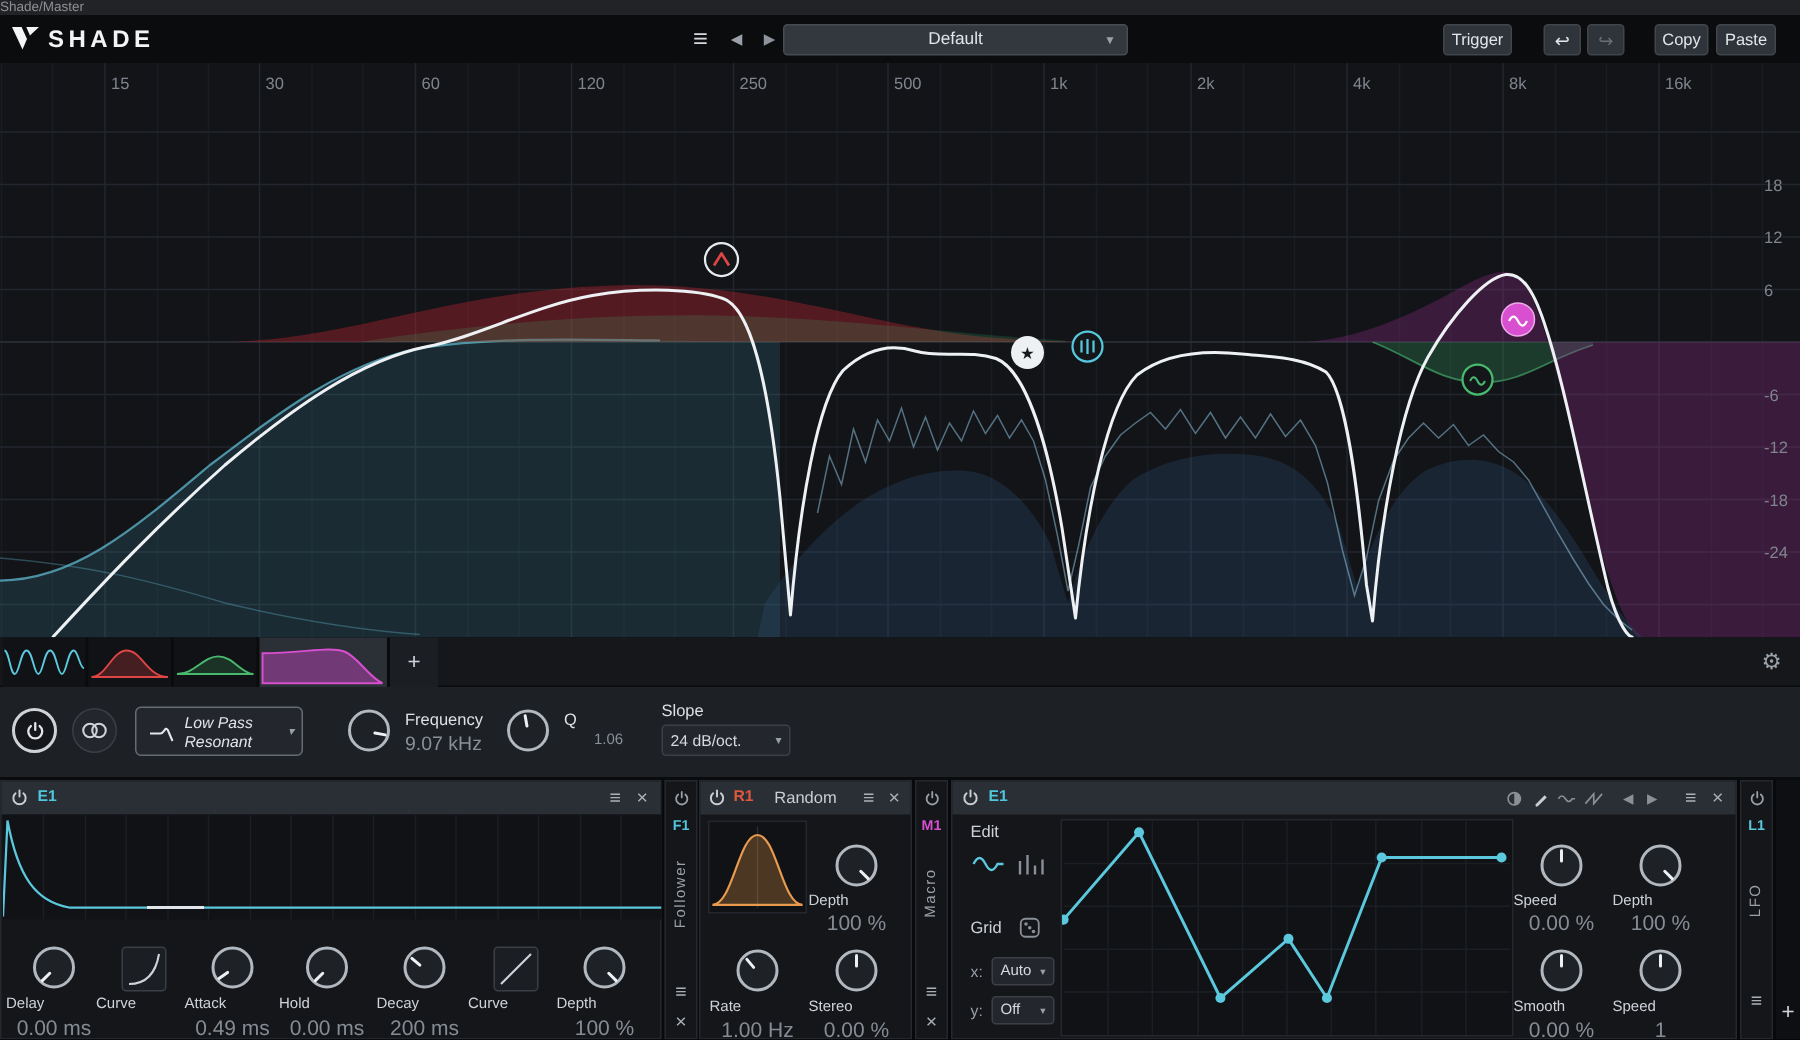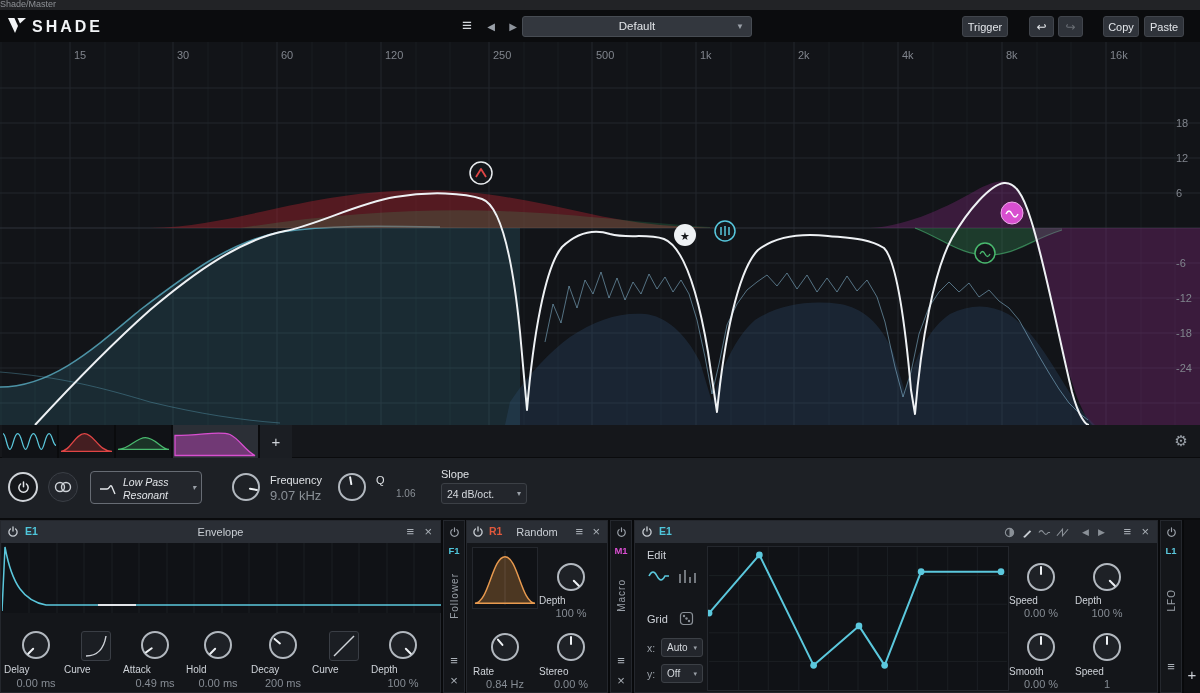--- a/index.html
+++ b/index.html
@@ -6,21 +6,21 @@
   #app{position:relative;width:1200px;height:693px;background:#0e0f12;overflow:hidden;
        font-family:"Liberation Sans",sans-serif;color:#c6cad0;-webkit-font-smoothing:antialiased;}
   .abs{position:absolute;}
   .btn{position:absolute;background:#2f333a;border:1px solid #41454c;border-radius:3px;color:#e2e5e9;
        font-size:11px;display:flex;align-items:center;justify-content:center;box-sizing:border-box;}
   .ico{color:#aab0b7;display:flex;align-items:center;justify-content:center;}
   .knob{position:absolute;width:28px;height:28px;border-radius:50%;background:#1e2126;border:2px solid #b2b8bf;box-sizing:border-box;}
   .knob .ptr{position:absolute;left:50%;top:1px;width:2px;height:9px;margin-left:-1px;background:#eef1f4;
        transform-origin:50% 12px;transform:rotate(var(--a,0deg));border-radius:1px;}
   .klabel{position:absolute;width:64px;text-align:left;font-size:10px;color:#cfd3d9;}
-  .kvalue{position:absolute;width:64px;text-align:center;font-size:11px;color:#868c94;}
+  .kvalue{position:absolute;width:64px;text-align:center;font-size:14px;color:#868c94;}
   .mod-panel{position:absolute;top:520px;height:173px;background:#14161a;border:1px solid #24272d;box-sizing:border-box;}
   .mod-header{position:absolute;left:0;right:0;top:0;height:22px;background:#2a2e35;display:flex;align-items:center;}
   .mod-title{position:absolute;left:0;right:0;text-align:center;font-size:11px;color:#c9ced4;pointer-events:none;}
   .mod-id{font-size:10.5px;font-weight:bold;}
   .vstrip{position:absolute;top:520px;width:22px;height:173px;background:#14161a;border:1px solid #24272d;box-sizing:border-box;}
   .vlabel{position:absolute;left:50%;transform:translateX(-50%) rotate(180deg);writing-mode:vertical-rl;
        font-size:10px;color:#9aa0a8;letter-spacing:1px;}
   .seln{background:#23262c;border:1px solid #3c4046;border-radius:3px;color:#d5d9de;font-size:10px;
        display:flex;align-items:center;justify-content:space-between;padding:0 5px;box-sizing:border-box;position:absolute;}
   .hdr-glyph{font-size:13px;color:#aab0b7;}
@@ -203,21 +203,20 @@
 
   <div class="abs" style="left:0;top:520px;width:1200px;height:173px;background:#08090b;"></div>
 
   <div class="mod-panel" style="left:0;width:441px;">
     <div class="mod-header">
       <svg class="abs" style="left:6px;top:5px;" width="12" height="12" viewBox="0 0 12 12">
         <path d="M6 1v4" stroke="#c9ced4" stroke-width="1.3" fill="none" stroke-linecap="round"></path>
         <path d="M3.4 2.9A4.1 4.1 0 1 0 8.6 2.9" stroke="#c9ced4" stroke-width="1.3" fill="none" stroke-linecap="round"></path>
       </svg>
       <span class="abs mod-id" style="left:24px;top:4px;color:#4fc6db;">E1</span>
-      <span class="mod-title">Envelope</span>
       <span class="abs hdr-glyph" style="right:26px;top:3px;">≡</span>
       <span class="abs hdr-glyph" style="right:8px;top:3px;">×</span>
     </div>
     <div class="abs" style="left:1px;top:22px;width:439px;height:70px;background:#101216;">
       <svg width="439" height="70" viewBox="0 0 439 70">
         <path d="M27 0V70M55 0V70M82 0V70M110 0V70M137 0V70M165 0V70M192 0V70M220 0V70M247 0V70M275 0V70M302 0V70M330 0V70M357 0V70M385 0V70M412 0V70" stroke="#1b1e23" stroke-width="1"></path>
         <path d="M0 68 L3 4 C10 42 22 58 44 62 L439 62" stroke="#5bc8dd" stroke-width="1.5" fill="none"></path>
         <line x1="96" y1="62" x2="134" y2="62" stroke="#e2e5e9" stroke-width="2"></line>
       </svg>
     </div>
@@ -299,21 +298,21 @@
     <div class="knob" style="left:90px;top:42px;--a:135deg;">
         <span class="ptr"></span>
       </div>
     <div class="klabel" style="left:72px;top:74px;">Depth</div>
     <div class="kvalue" style="left:72px;top:86px;">100 %</div>
 
     <div class="knob" style="left:24px;top:112px;--a:-40deg;">
         <span class="ptr"></span>
       </div>
     <div class="klabel" style="left:6px;top:145px;">Rate</div>
-    <div class="kvalue" style="left:6px;top:157px;">0.84 Hz</div>
+    <div class="kvalue" style="left:6px;top:157px;">1.00 Hz</div>
 
     <div class="knob" style="left:90px;top:112px;--a:0deg;">
         <span class="ptr"></span>
       </div>
     <div class="klabel" style="left:72px;top:145px;">Stereo</div>
     <div class="kvalue" style="left:72px;top:157px;">0.00 %</div>
   </div>
 
   <div class="vstrip" style="left:610px;">
     <svg class="abs" style="left:5px;top:6px;" width="11" height="11" viewBox="0 0 12 12">

